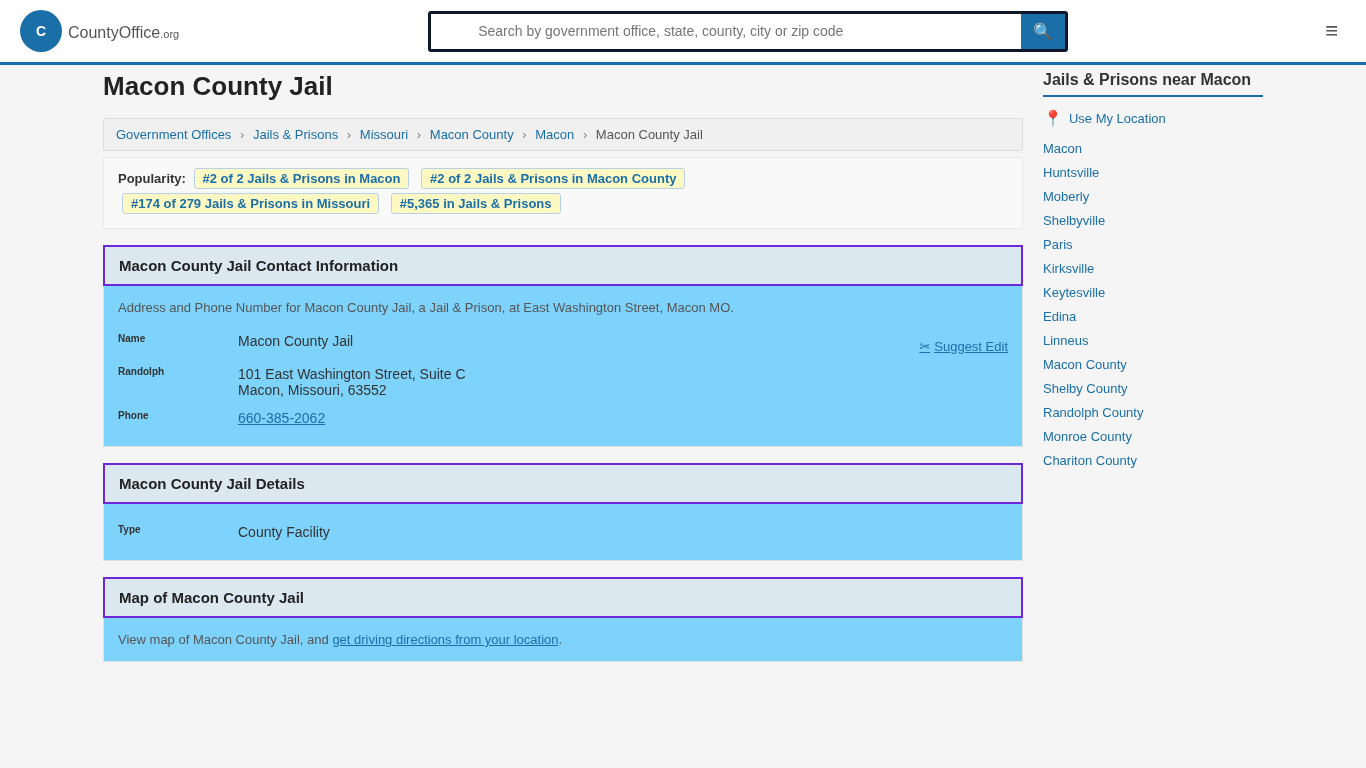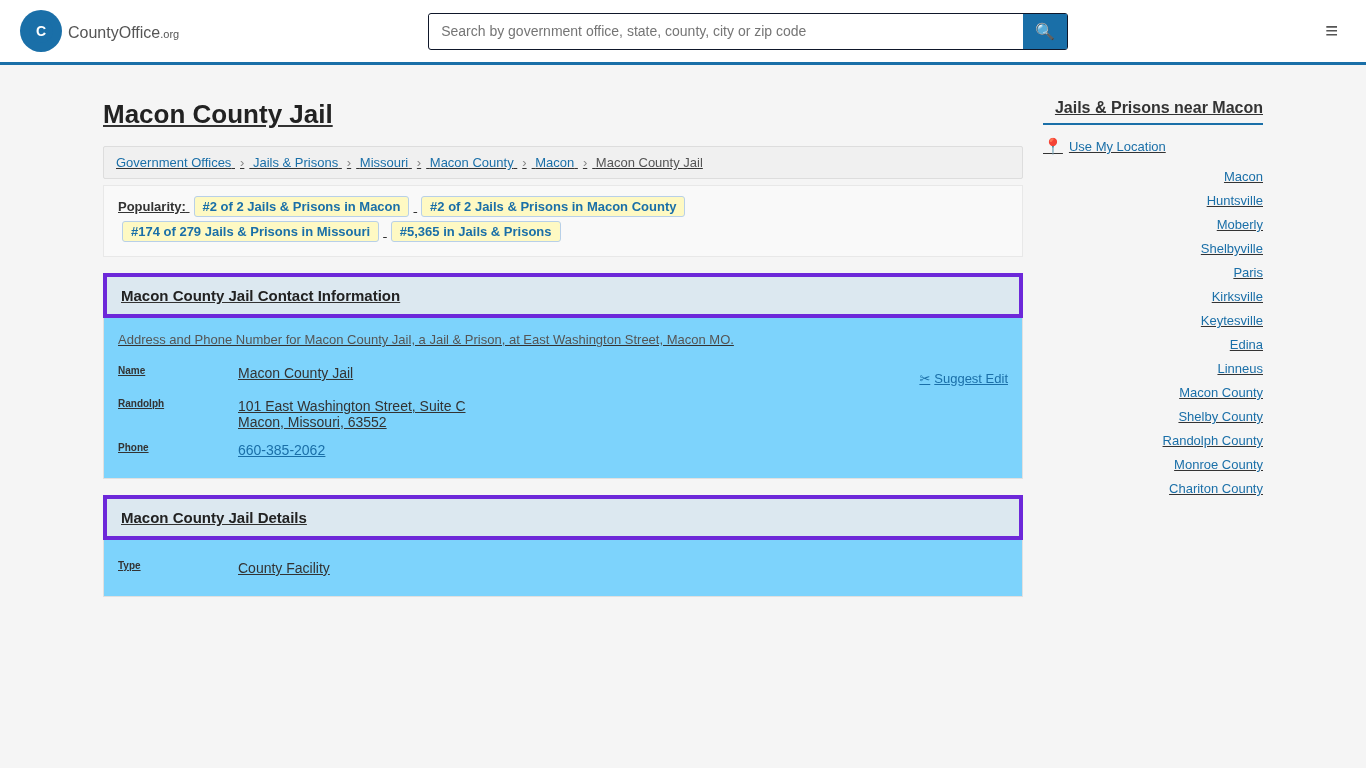--- a/index.html
+++ b/index.html
@@ -39,23 +39,24 @@
       color: #555;
       font-weight: normal;
       font-size: 16px;
     }
     .search-area {
       display: flex;
       align-items: center;
       flex: 1;
       max-width: 640px;
       margin: 0 30px;
-      border: 1px solid #0f172a;
+      border: 3px solid #0f172a;
       border-radius: 3px;
       background: #fff;
+      padding-left: 35px;
     }
     .search-input {
       flex: 1;
       border: none;
       outline: none;
       padding: 8px 12px;
       font-size: 14px;
       color: #999;
     }
     .search-btn {
@@ -72,32 +73,30 @@
       cursor: pointer;
       font-size: 22px;
       color: #555;
       padding: 4px 8px;
     }
 
     
     .page-container {
       max-width: 1200px;
       margin: 0 auto;
-      padding: 34px 20px;
+      padding: 6px 20px;
       display: flex;
       gap: 20px;
-      text-decoration: underline;
     }
     .main-content {
       flex: 1;
     }
     .sidebar {
       width: 220px;
       flex-shrink: 0;
-      text-align: right;
     }
 
     
     .page-title {
       font-size: 26px;
       font-weight: bold;
       color: #222;
       margin-bottom: 16px;
     }
 
@@ -136,21 +135,21 @@
     .pop-row { margin-bottom: 4px; }
 
     
     .section-header {
       background: #dce8f0;
       padding: 10px 14px;
       font-size: 15px;
       font-weight: bold;
       color: #222;
       margin-bottom: 0;
-      border: 4px solid #6d28d9;
+      border: 2px solid #6d28d9;
     }
     .section-body {
       border: 1px solid #e0e0e0;
       border-top: none;
       background: #7dd3fc;
       padding: 14px;
       margin-bottom: 16px;
     }
     .section-desc {
       color: #555;
@@ -312,20 +311,28 @@
           <tbody>
               <tr>
             <td class="label-col">Type</td>
             <td class="value-col">County Facility</td>
           </tr>
         </tbody>
           </table>
       </div>
     </div>
 
+    <div class="section-wrapper">
+      <div class="section-header">Map of Macon County Jail</div>
+      <div class="section-body">
+        <p class="map-desc">
+          <span>View map of Macon County Jail, and </span><a href="#">get driving directions from your location</a><span>.</span>
+        </p>
+      </div>
+    </div>
 
   </div>
 
   <aside class="sidebar">
     <div class="sidebar-title">Jails &amp; Prisons near Macon</div>
     <a href="#" class="sidebar-location-btn">
       <span class="location-pin">📍</span>
       <span>Use My Location</span>
     </a>
     <ul class="sidebar-links">

